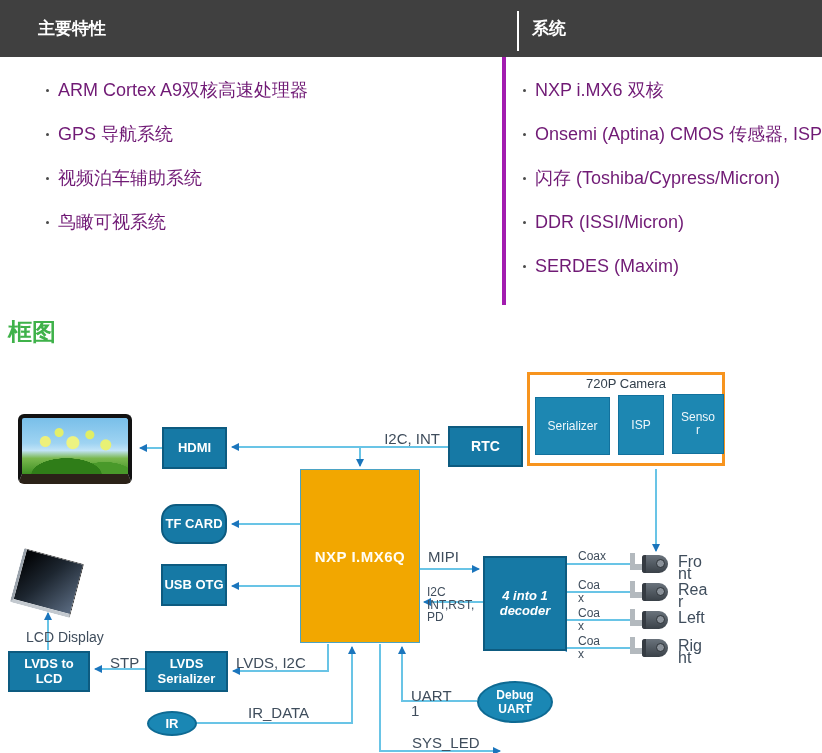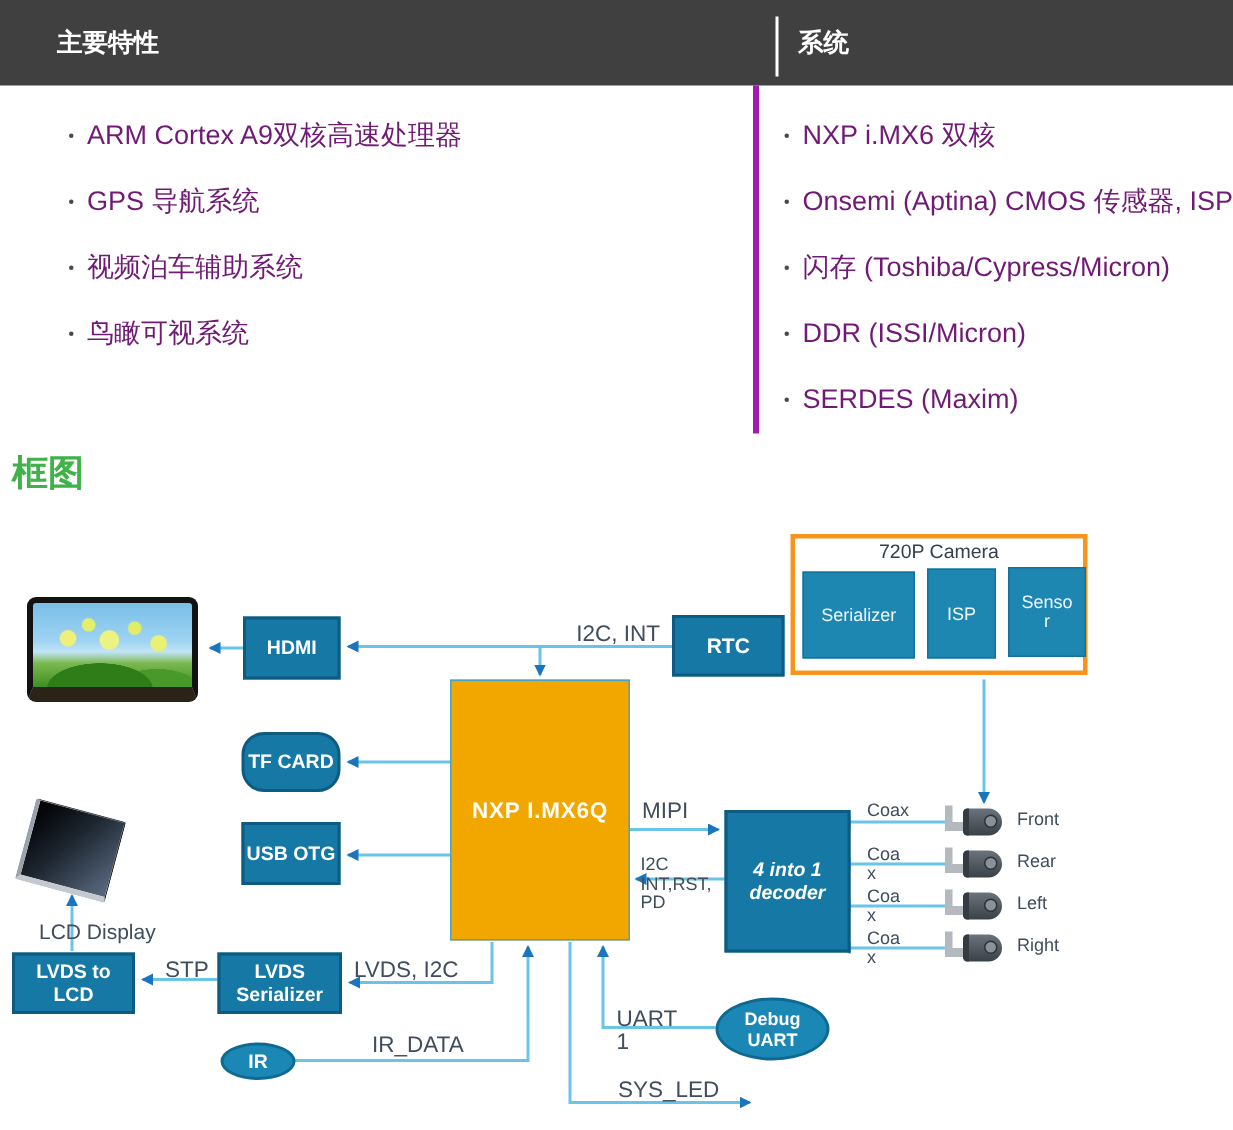--- a/index.html
+++ b/index.html
@@ -16,21 +16,21 @@
   .hcell.left  { width:517px; padding-left:38px; }
   .hcell.right { flex:1; padding-left:15px; position:relative; }
   .hcell.right::before { content:""; position:absolute; left:0; top:11px; bottom:6px; width:2px; background:#fff; }
 
   .spec-body { display:flex; }
   .speclist { list-style:none; padding-top:24px; padding-bottom:14px; }
   .speclist.left-col  { width:517px; padding-left:45px; }
   .speclist.right-col { flex:1; padding-left:16px; border-left:4px solid #a21caf; }
   .speclist li { position:relative; padding-left:13px; height:18px; line-height:18px;
                  margin-bottom:26px; font-size:18px; color:#701a75; white-space:nowrap; }
-  .speclist li:last-child { margin-bottom:0; }
+  .speclist li:last-child { margin-bottom:16px; }
   .dot { position:absolute; left:1px; top:8px; width:3px; height:3px; border-radius:50%; background:#4a4a4a; }
 
   
   .section-title { margin:12px 0 0 8px; font-size:24px; font-weight:bold; color:#3fb24a; height:30px; line-height:30px; }
 
   
   .diagram { position:relative; width:822px; height:408px; margin-top:12px; }
   .wires { position:absolute; left:0; top:0; }
 
   .tbox { position:absolute; background:#1679a5; border:2px solid #0d5b80; color:#fff;
@@ -76,21 +76,21 @@
   .lb-stp    { left:110px; top:297px; }
   .lb-lvds   { left:236px; top:297px; }
   .lb-irdata { left:248px; top:347px; }
   .lb-uart1  { left:411px; top:329px; width:42px; line-height:15px; white-space:normal; }
   .lb-sysled { left:412px; top:377px; }
   .lb-lcd    { left:26px;  top:271px; font-size:14px; }
 
   
   .coax  { position:absolute; color:#3f4d5c; font-size:12px; line-height:13px; }
   .coax.wrap { width:25px; word-break:break-all; }
-  .camname { position:absolute; left:678px; width:31px; color:#3f4d5c; font-size:12px; line-height:12px; word-break:break-all; }
+  .camname { position:absolute; left:678px; width:31px; color:#3f4d5c; font-size:16px; line-height:12px; word-break:break-all; }
   .camicon { position:absolute; left:630px; width:42px; height:24px; }
   .cam-brv { position:absolute; left:0; top:1px;  width:5px;  height:17px; background:#b3b9be; }
   .cam-brh { position:absolute; left:0; top:12px; width:14px; height:6px;  background:#b3b9be; }
   .cam-body{ position:absolute; left:12px; top:3px; width:26px; height:18px;
              background:linear-gradient(#6a737c,#3a4148); border-radius:3px 9px 9px 3px; }
   .cam-body::before { content:""; position:absolute; left:0; top:0; bottom:0; width:4px; background:#353b42; border-radius:3px 0 0 3px; }
   .cam-lens{ position:absolute; right:3px; top:4px; width:9px; height:9px; border-radius:50%;
              background:#8a9199; border:1px solid #2c3237; }
 
   

